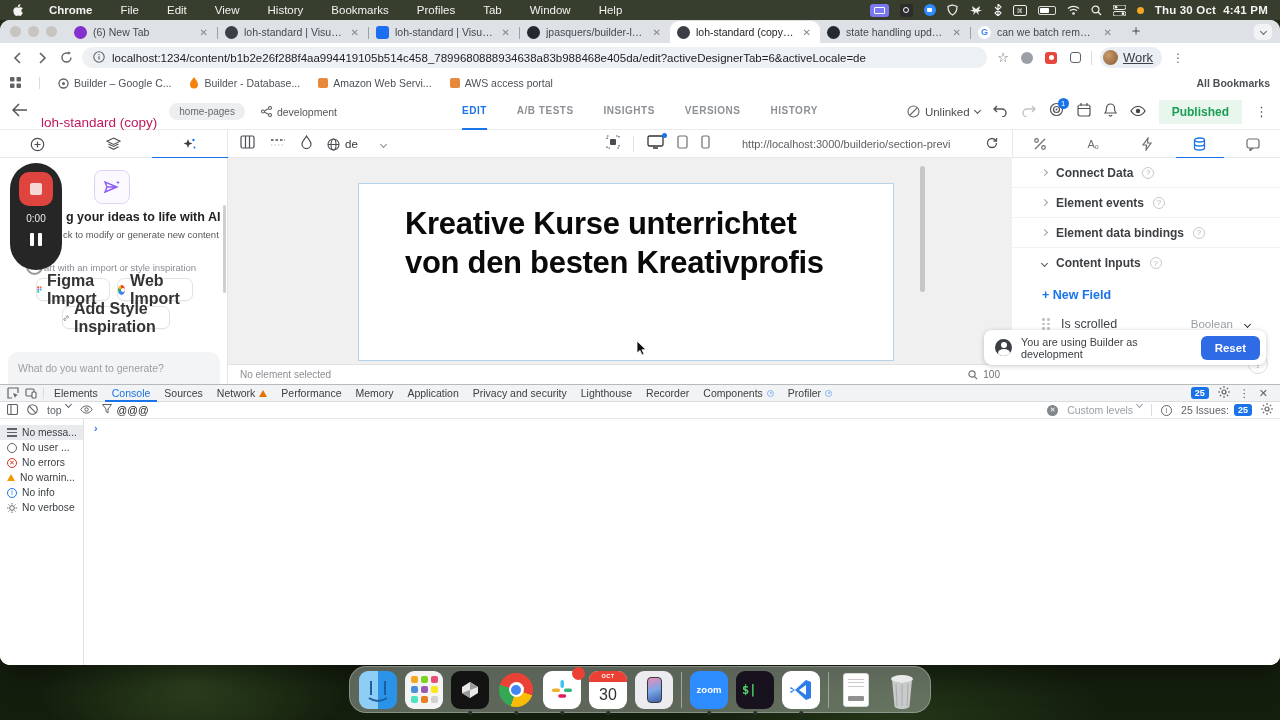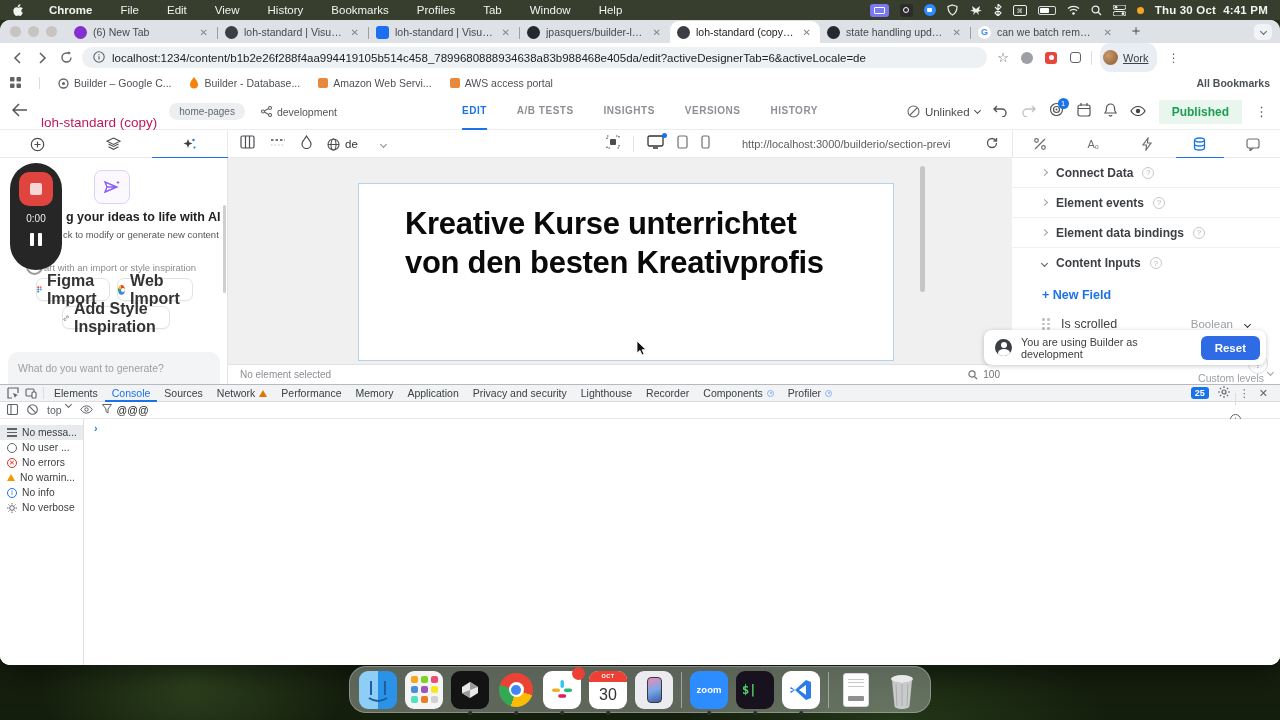--- a/index.html
+++ b/index.html
@@ -38,21 +38,21 @@
   .tab .ttl{flex:1;}
   .tab .x{color:#80868b;font-size:10px;padding:0 2px;}
   .tabsep{width:1px;height:12px;background:#9aa0a6;align-self:center;margin-top:2px;}
   .newtab{font-size:14px;color:#45484d;margin:0 0 3px 8px;}
   .tabsearch{position:absolute;right:8px;bottom:3px;width:18px;height:16px;border-radius:5px;background:#f2f3f5;color:#5f6368;display:flex;align-items:center;justify-content:center;}
 
   .addrbar{height:29px;background:#fff;display:flex;align-items:center;padding:0 10px;gap:8px;color:#5f6368;}
   .navic{width:16px;height:16px;display:flex;align-items:center;justify-content:center;}
   .urlpill{flex:1;height:21px;background:#eef1f4;border-radius:11px;display:flex;align-items:center;gap:7px;padding:0 11px;min-width:0;max-width:905px;}
   .urltxt{font-size:11.5px;color:#202124;}
-  .profile{height:29px;background:#e9edf4;border-radius:11px;display:flex;align-items:center;gap:5px;padding:2px 9px 2px 3px;font-size:11px;color:#3c4043;text-decoration:underline;}
+  .profile{height:21px;background:#e9edf4;border-radius:11px;display:flex;align-items:center;gap:5px;padding:2px 9px 2px 3px;font-size:13px;color:#3c4043;text-decoration:underline;}
   .avatar16{width:15px;height:15px;border-radius:50%;background:radial-gradient(circle at 35% 35%, #c99a6a, #8a5a33);}
 
   .bookmarks{height:22px;background:#fff;display:flex;align-items:center;padding:0 10px;font-size:10.5px;color:#4d5156;gap:18px;}
   .bm{display:flex;align-items:center;gap:5px;}
   .bmsep{width:1px;height:12px;background:#dadce0;}
 
   
   .bheader{height:36px;background:#fff;border-bottom:1px solid #ececec;display:flex;align-items:center;padding:0 12px;position:relative;color:#444;}
   .btitle{font-size:13.5px;color:#be185d;margin-left:13px;margin-top:21px;}
   .modelpill{background:#eceef0;border-radius:10px;font-size:10px;color:#66696d;padding:3px 10px;margin-left:12px;}
@@ -128,21 +128,21 @@
   .dt-tabbar{height:17px;background:#f1f3f4;border-bottom:1px solid #dadce0;display:flex;align-items:center;padding:0 4px;font-size:10.5px;color:#3c4043;}
   .dt-tb-ic{width:18px;display:flex;align-items:center;justify-content:center;color:#5f6368;}
   .dt-tab{padding:0 7px;height:17px;display:flex;align-items:center;gap:4px;}
   .dt-tab.active{color:#1a73e8;box-shadow:inset 0 -2px 0 #1a73e8;}
   .warn-tri{width:0;height:0;border-left:4px solid transparent;border-right:4px solid transparent;border-bottom:7px solid #e37400;display:inline-block;}
   .atom{width:7px;height:7px;border:1px solid #8ab4f8;border-radius:50%;position:relative;}
   .atom::after{content:'';position:absolute;left:1.8px;top:1.8px;width:2px;height:2px;border-radius:50%;background:#8ab4f8;}
   .dt-right{margin-left:auto;display:flex;align-items:center;gap:9px;padding-right:8px;color:#5f6368;}
   .bluebadge{background:#1a73e8;color:#fff;font-size:9px;border-radius:3px;padding:1px 4px;font-weight:600;}
   .dt-toolbar{height:17px;background:#fff;border-bottom:1px solid #e8e8e8;display:flex;align-items:center;padding:0 7px;gap:9px;font-size:10.5px;color:#5f6368;}
-  .dt-tb-right{margin-left:auto;display:flex;align-items:center;gap:9px;flex-direction:column;}
+  .dt-tb-right{margin-left:auto;display:flex;align-items:center;gap:9px;}
   .graytxt{color:#9aa0a6;}
   .dt-body{display:flex;height:246px;}
   .dt-side{width:84px;border-right:1px solid #e0e0e0;padding-top:6px;background:#fff;}
   .dt-item{display:flex;align-items:center;gap:5px;height:15px;padding-left:7px;font-size:10.3px;color:#3c4043;white-space:nowrap;}
   .dt-item.sel{background:#e8eaed;}
   .dt-main{flex:1;position:relative;background:#fff;}
   .cprompt{position:absolute;left:10px;top:3px;color:#2e7df6;font-weight:bold;font-size:11px;}
   .ic-err{width:10px;height:10px;border:1.3px solid #d93025;border-radius:50%;color:#d93025;font-size:7px;display:flex;align-items:center;justify-content:center;}
   .ic-info{width:10px;height:10px;border:1.3px solid #1a73e8;border-radius:50%;color:#1a73e8;font-size:7px;display:flex;align-items:center;justify-content:center;}
   .ic-user{width:10px;height:10px;border:1.3px solid #5f6368;border-radius:50%;position:relative;}

